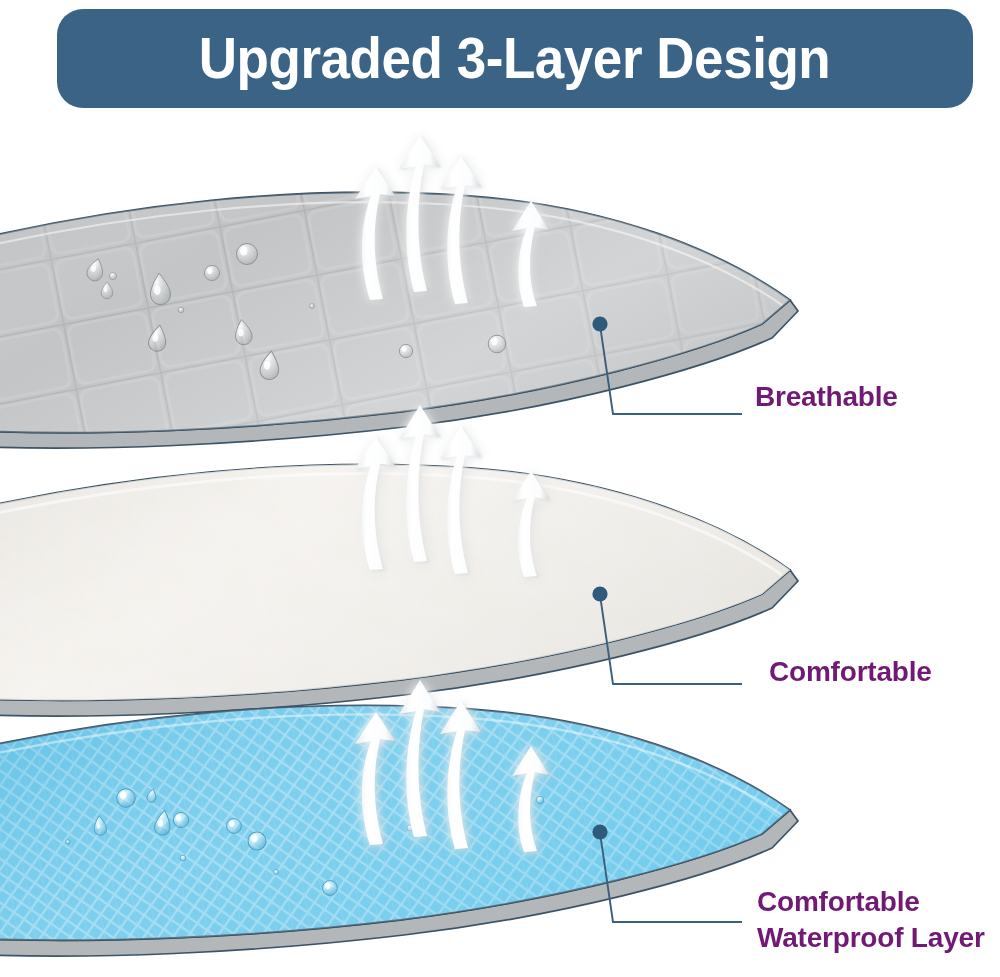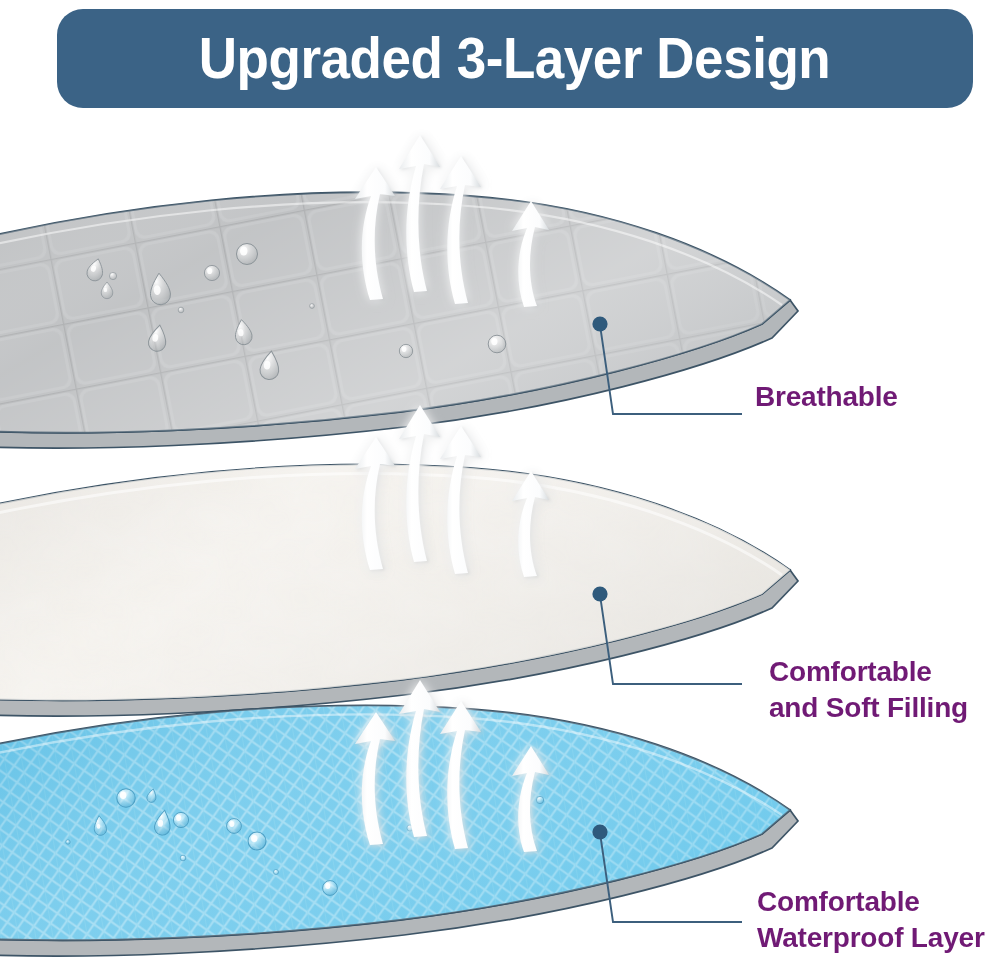--- a/index.html
+++ b/index.html
@@ -395,20 +395,19 @@
         <circle cx="600" cy="832" r="7.6" fill="#2f5a7c"></circle>
       </g>
     </g>
   </svg>
 
   <div class="callout-text" id="c1">
     <span>Breathable</span>
   </div>
   <div class="callout-text" id="c2">
     <span>Comfortable</span>
-    <span>and Soft Filling</span>
   </div>
   <div class="callout-text" id="c3">
     <span>Comfortable</span>
     <span>Waterproof Layer</span>
   </div>
 
 </div>
 
 </body></html>

